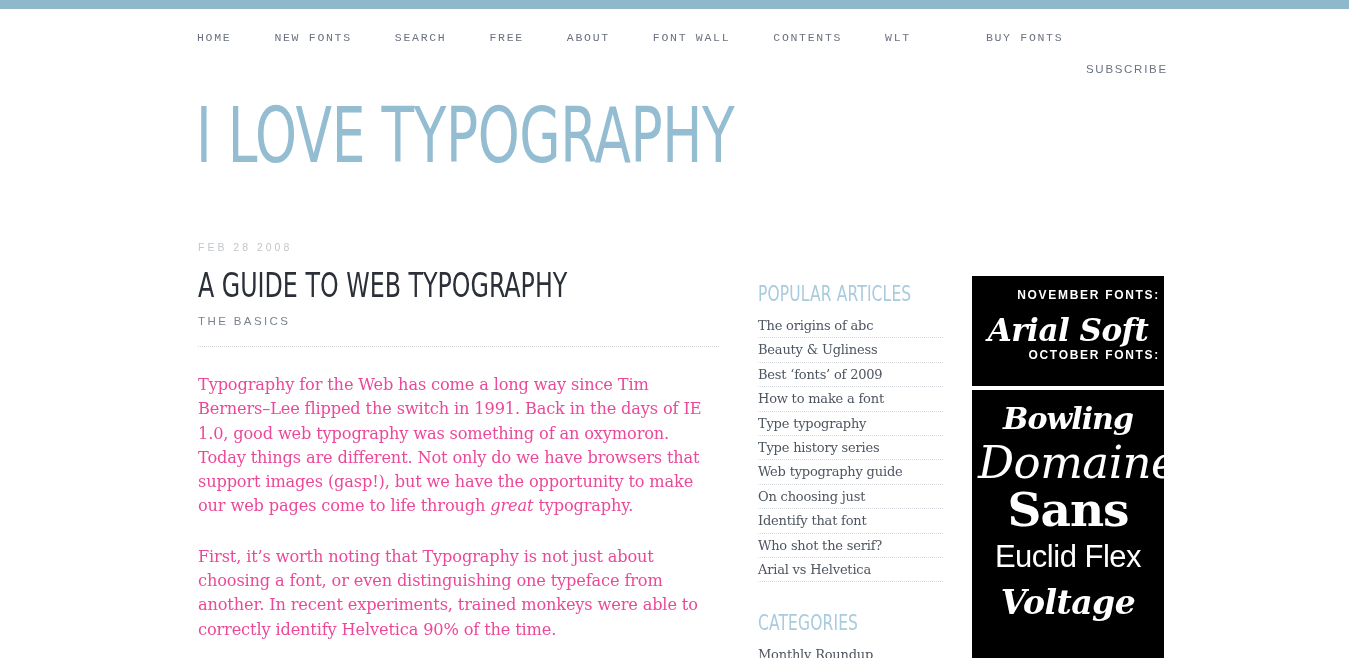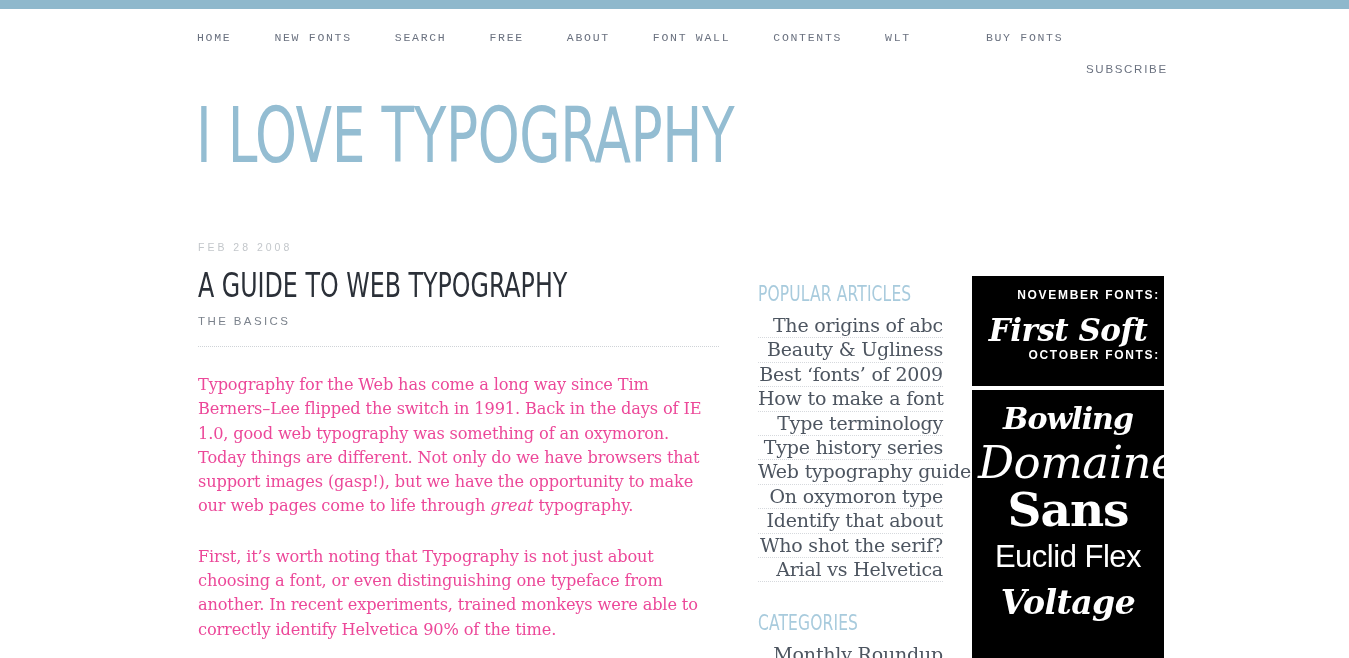--- a/index.html
+++ b/index.html
@@ -154,28 +154,27 @@
     letter-spacing: 0.2px;
   }
   .sb-heading.second { margin-top: 30px; }
   .sb-list {
     list-style: none;
     margin: 9px 0 0 0;
     padding: 0;
   }
   .sb-list li {
     font-family: "DejaVu Serif", "Liberation Serif", serif;
-    font-size: 19px;
+    font-size: 13px;
     line-height: 23.4px;
     color: #4d5560;
     border-bottom: 1px dotted #d6d9dd;
     cursor: pointer;
     white-space: nowrap;
     letter-spacing: -0.2px;
-    text-align: right;
   }
 
   
   .promo {
     position: absolute;
     left: 972px;
     top: 276px;
     width: 192px;
   }
   .promo-panel {
@@ -292,39 +291,39 @@
     </div>
   </div>
 
   <div class="sidebar">
     <div class="sb-heading">POPULAR ARTICLES</div>
     <ul class="sb-list">
       <li>The origins of abc</li>
       <li>Beauty &amp; Ugliness</li>
       <li>Best ‘fonts’ of 2009</li>
       <li>How to make a font</li>
-      <li>Type terminology</li>
+      <li>Type typography</li>
       <li>Type history series</li>
       <li>Web typography guide</li>
-      <li>On oxymoron type</li>
-      <li>Identify that about</li>
+      <li>On choosing just</li>
+      <li>Identify that font</li>
       <li>Who shot the serif?</li>
       <li>Arial vs Helvetica</li>
     </ul>
     <div class="sb-heading second">CATEGORIES</div>
     <ul class="sb-list">
       <li>Monthly Roundup</li>
 
     </ul>
   </div>
 
   <div class="promo">
     <div class="promo-panel one">
       <div class="promo-label top">NOVEMBER FONTS:</div>
-      <div class="promo-feature">First Soft</div>
+      <div class="promo-feature">Arial Soft</div>
       <div class="promo-label bottom">OCTOBER FONTS:</div>
     </div>
     <div class="promo-panel two">
       <ul class="fontlist">
         <li class="fl-script">Bowling</li>
         <li class="fl-italic">Domaine</li>
         <li class="fl-bold">Sans</li>
         <li class="fl-sans">Euclid Flex</li>
         <li class="fl-script2">Voltage</li>
       </ul>

